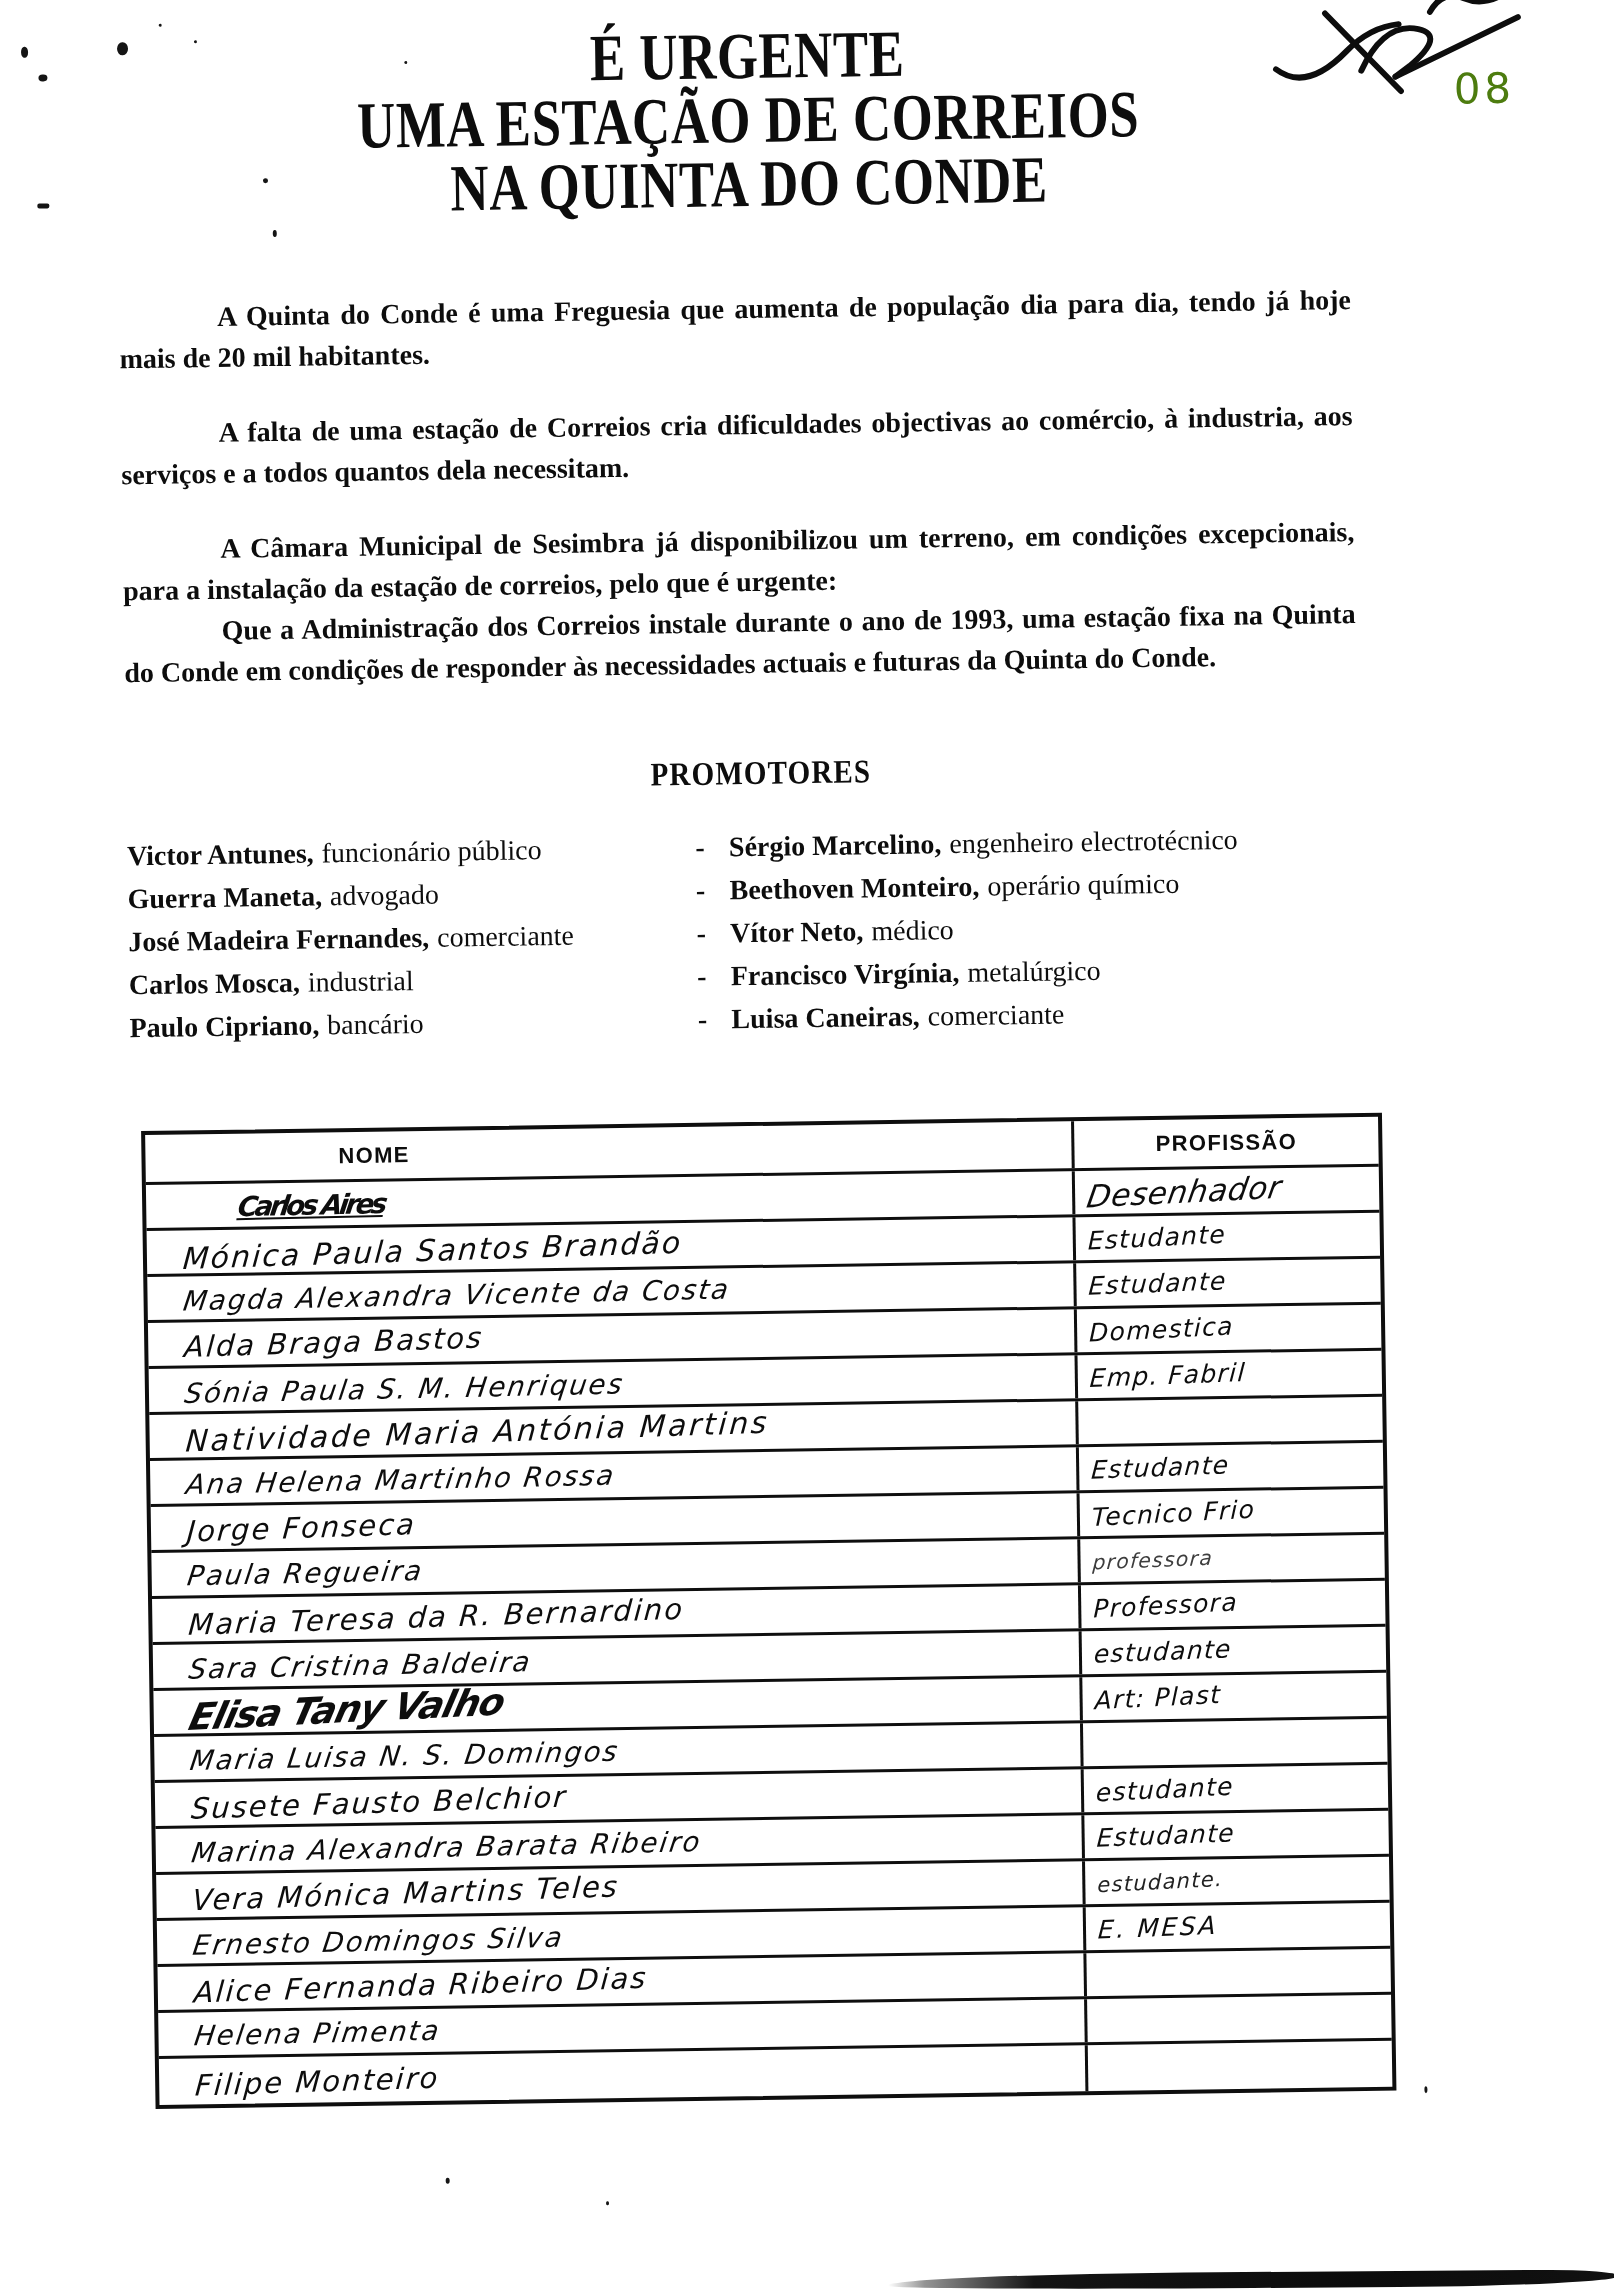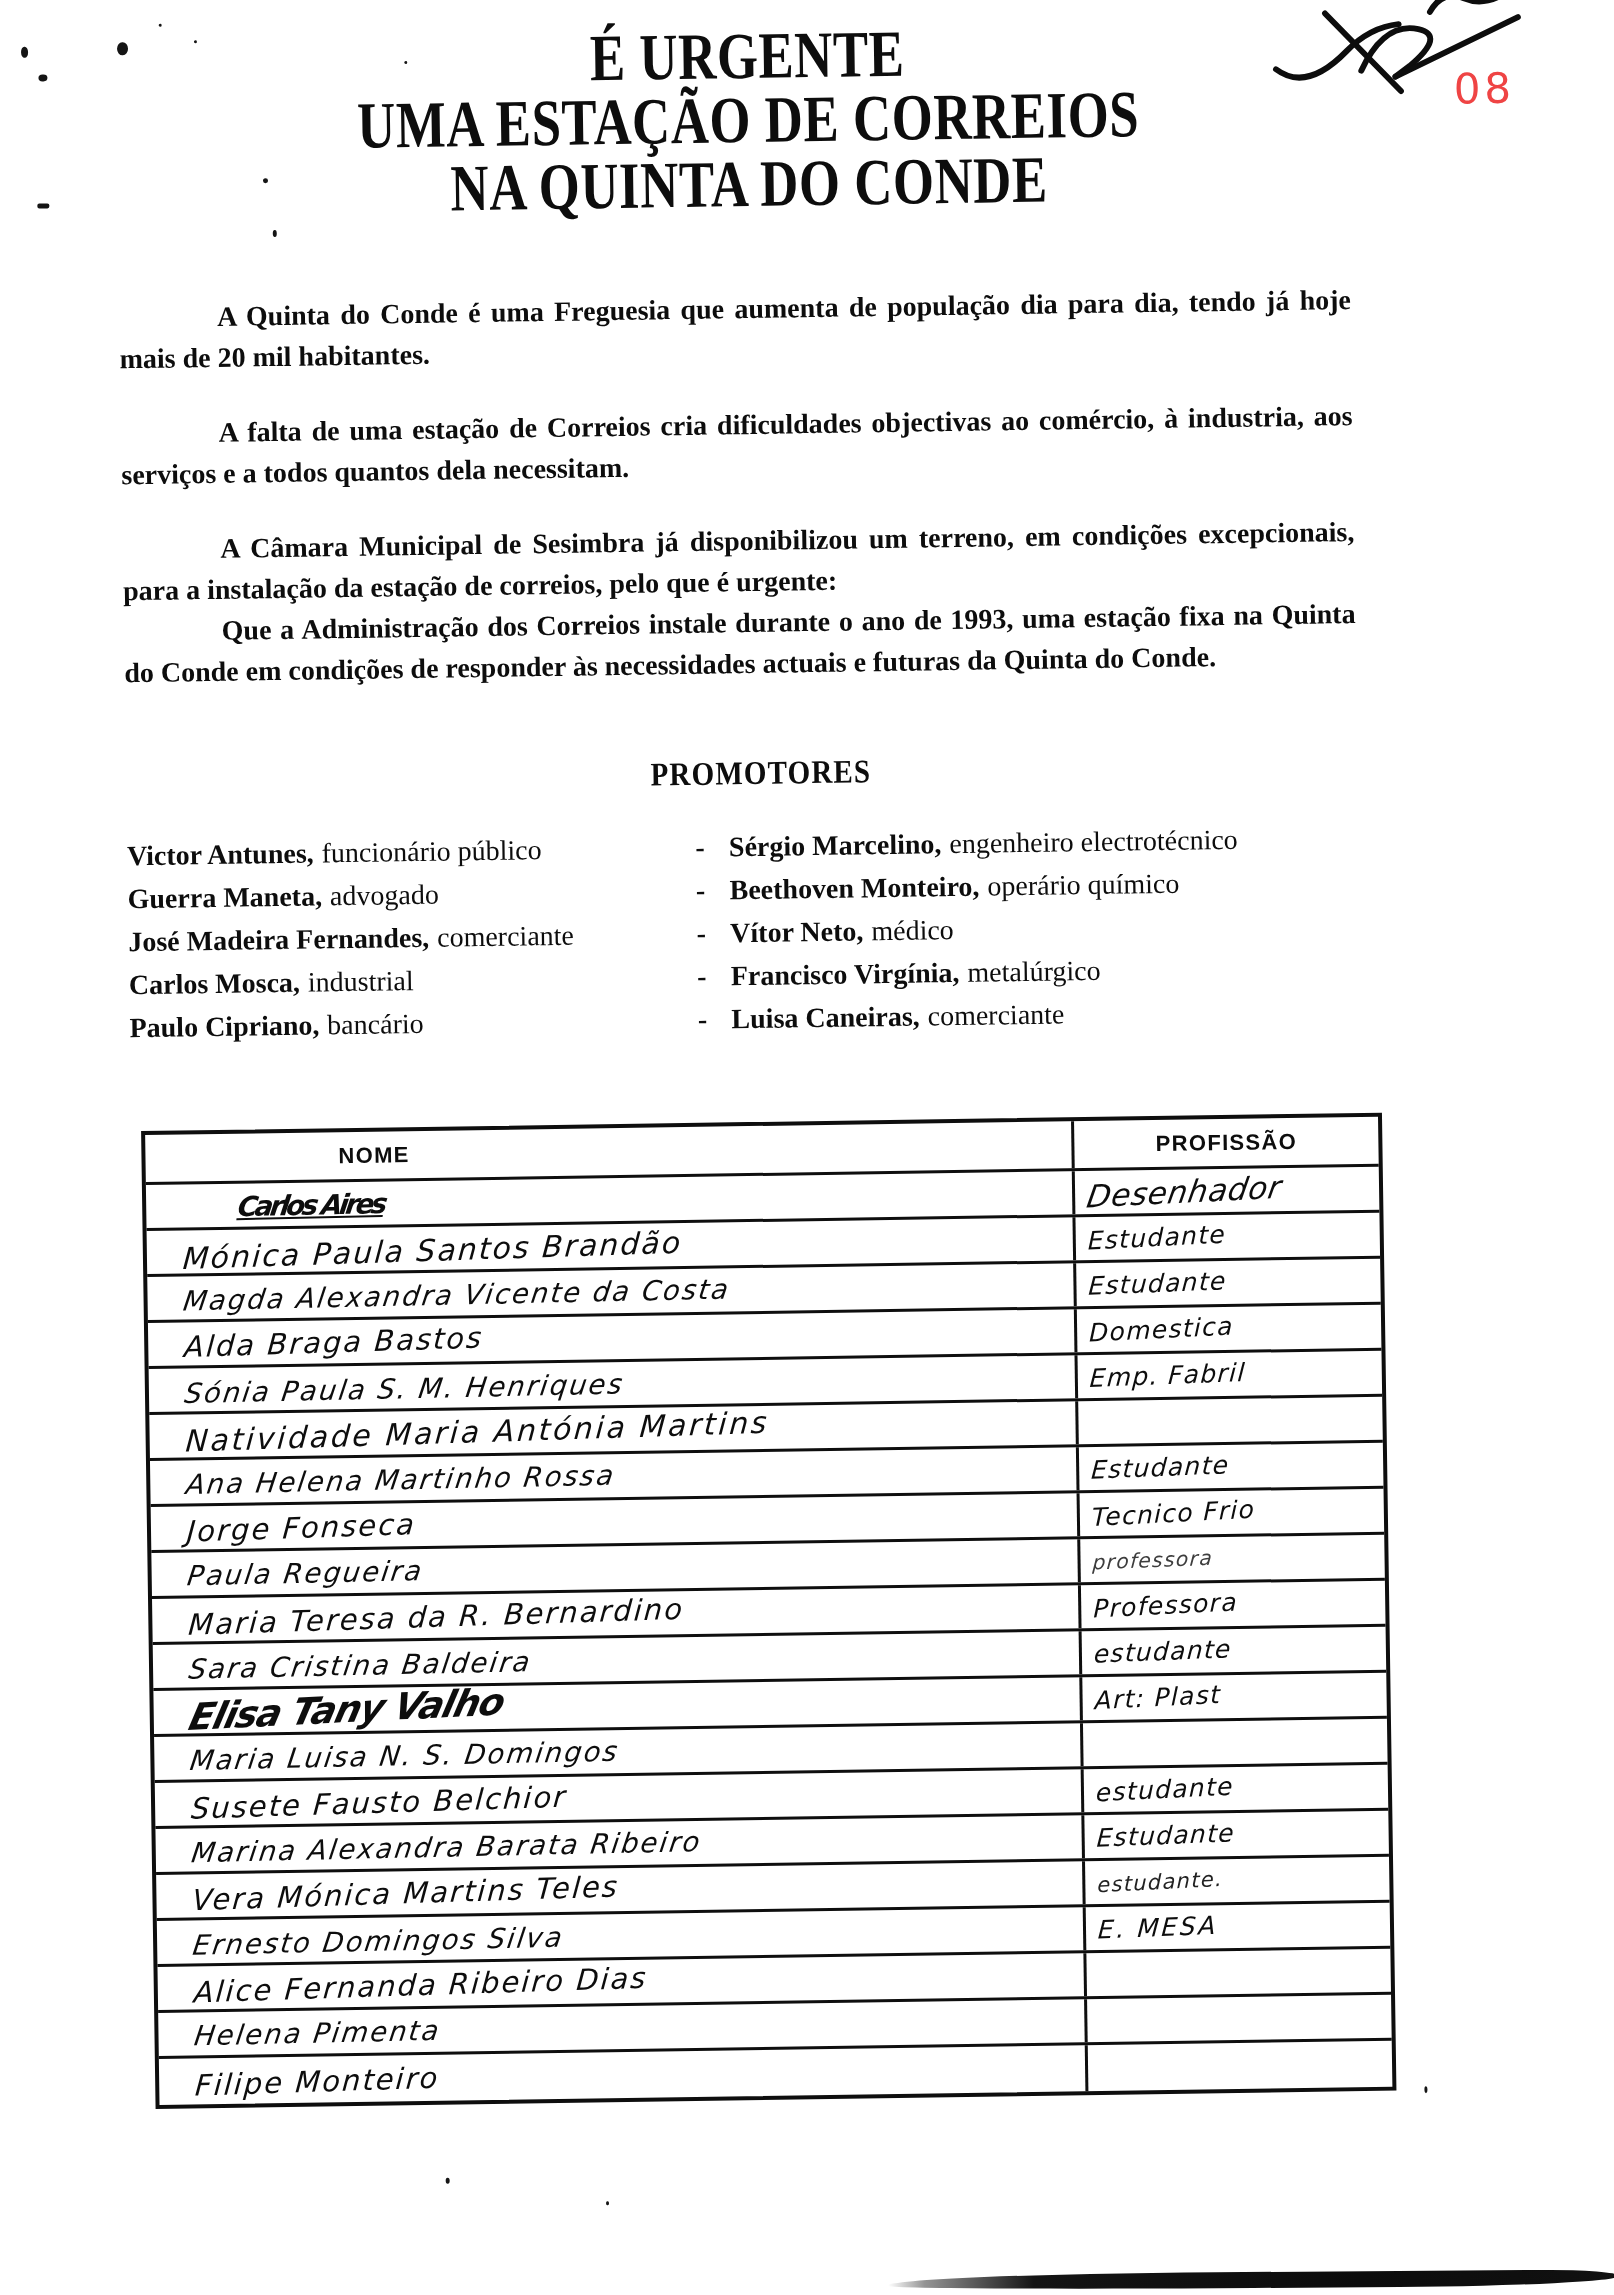--- a/index.html
+++ b/index.html
@@ -15,21 +15,21 @@
     position:absolute; top:22px; left:0; width:1520px; text-align:center;
     font-weight:bold; font-size:66px; line-height:64px; letter-spacing:0.7px;
     transform:scaleX(0.80); transform-origin:center top;
   }
   .title span { display:block; }
 
   
   .scrawl { position:absolute; left:1261px; top:-5.2px; width:282px; height:115px; }
   .page-num {
     position:absolute; left:1466px; top:73px;
-    font-family:"DejaVu Sans", sans-serif; font-size:42px; color:#ef4444; letter-spacing:3.9px;
+    font-family:"DejaVu Sans", sans-serif; font-size:42px; color:#4d7c0f; letter-spacing:3.9px;
   }
 
   
   .bodycopy {
     position:absolute; left:128px; top:286px; width:1232px;
     font-size:28px; line-height:41px; font-weight:bold; text-align:justify;
   }
   .bodycopy p.ind { text-indent:98px; }
   .bodycopy p.gap { margin-top:34px; }
 

